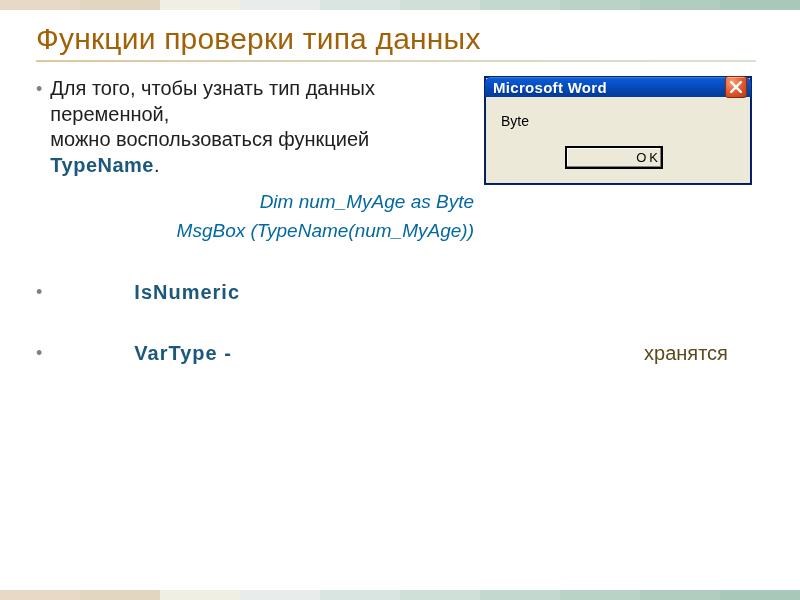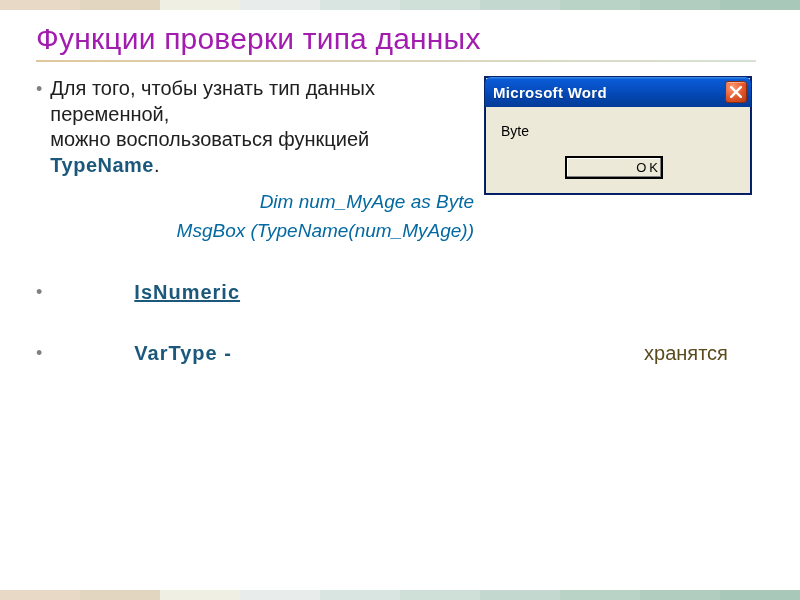--- a/index.html
+++ b/index.html
@@ -14,21 +14,21 @@
   .stripe-bot { position:absolute; bottom:0; left:0; height:10px; width:800px; display:flex; }
   .stripe-top div, .stripe-bot div { flex:1; }
   .c1{background:#e8d9c6;} .c2{background:#e2d6c0;} .c3{background:#f0efe3;}
   .c4{background:#e8ecea;} .c5{background:#d9e5e1;} .c6{background:#cfe0d9;}
   .c7{background:#c3d9cf;} .c8{background:#b9d3c7;} .c9{background:#b0cdbf;}
   .c10{background:#a8c9ba;}
 
   .slide { padding: 22px 36px 20px 36px; }
 
   .title {
-    color: #a21caf;
+    color: #a16207;
     font-size: 30px;
     font-weight: 400;
     letter-spacing: 0.2px;
   }
   .underline {
     height: 2px; width: 720px;
     background: linear-gradient(90deg, #dfc79c, #d7e2d4);
     margin: 4px 0 14px 0;
   }
 
@@ -45,21 +45,21 @@
   .dialog-wrap { width:280px; margin-left:10px; margin-top:0; }
 
   .win {
     width: 268px;
     border: 1px solid #0a246a;
     background:#ece9d8;
     font-family: Tahoma, Arial, sans-serif;
     box-shadow: 0 0 0 1px #001a66 inset;
   }
   .titlebar {
-    height: 30px;
+    height: 20px;
     background: linear-gradient(180deg,#3f8fe8 0%,#0a5bd6 8%,#064fc2 40%,#0343ab 70%,#033c97 100%);
     display:flex; align-items:center; justify-content:space-between;
     padding: 0 4px 0 8px;
     color:#fff; font-weight:bold; font-size:15px;
     letter-spacing:0.3px;
     border-radius: 6px 6px 0 0;
     text-shadow: 0 1px 0 rgba(0,0,0,.25);
   }
   .closebtn {
     width:22px;height:22px;border-radius:3px;
@@ -81,21 +81,21 @@
     background:#ece9d8;
     border: 1px solid #000;
     box-shadow: 0 0 0 1px #000, inset -1px -1px 0 #808080, inset 1px 1px 0 #fff;
     letter-spacing:3px;
     text-align:right;
   }
 
   .lower { margin-top: 34px; font-size:20px; color:#202020; }
   .lower .bullet-row { line-height:1.32; margin-bottom:8px; }
   .lower .ghost { color:#fff; } 
-  .isnumeric { color:#1b587c; font-weight:bold; letter-spacing:1px;text-decoration:underline; }
+  .isnumeric { color:#1b587c; font-weight:bold; letter-spacing:1px; }
   .vartype { color:#1b587c; font-weight:bold; letter-spacing:1px; }
   .store-word { color:#5a4a1c;margin-top:27px; }
 
   .lower .dot { color:#808080; }
 </style>
 </head>
 <body>
 
 <div class="stripe-top">
   <div class="c1"></div>

